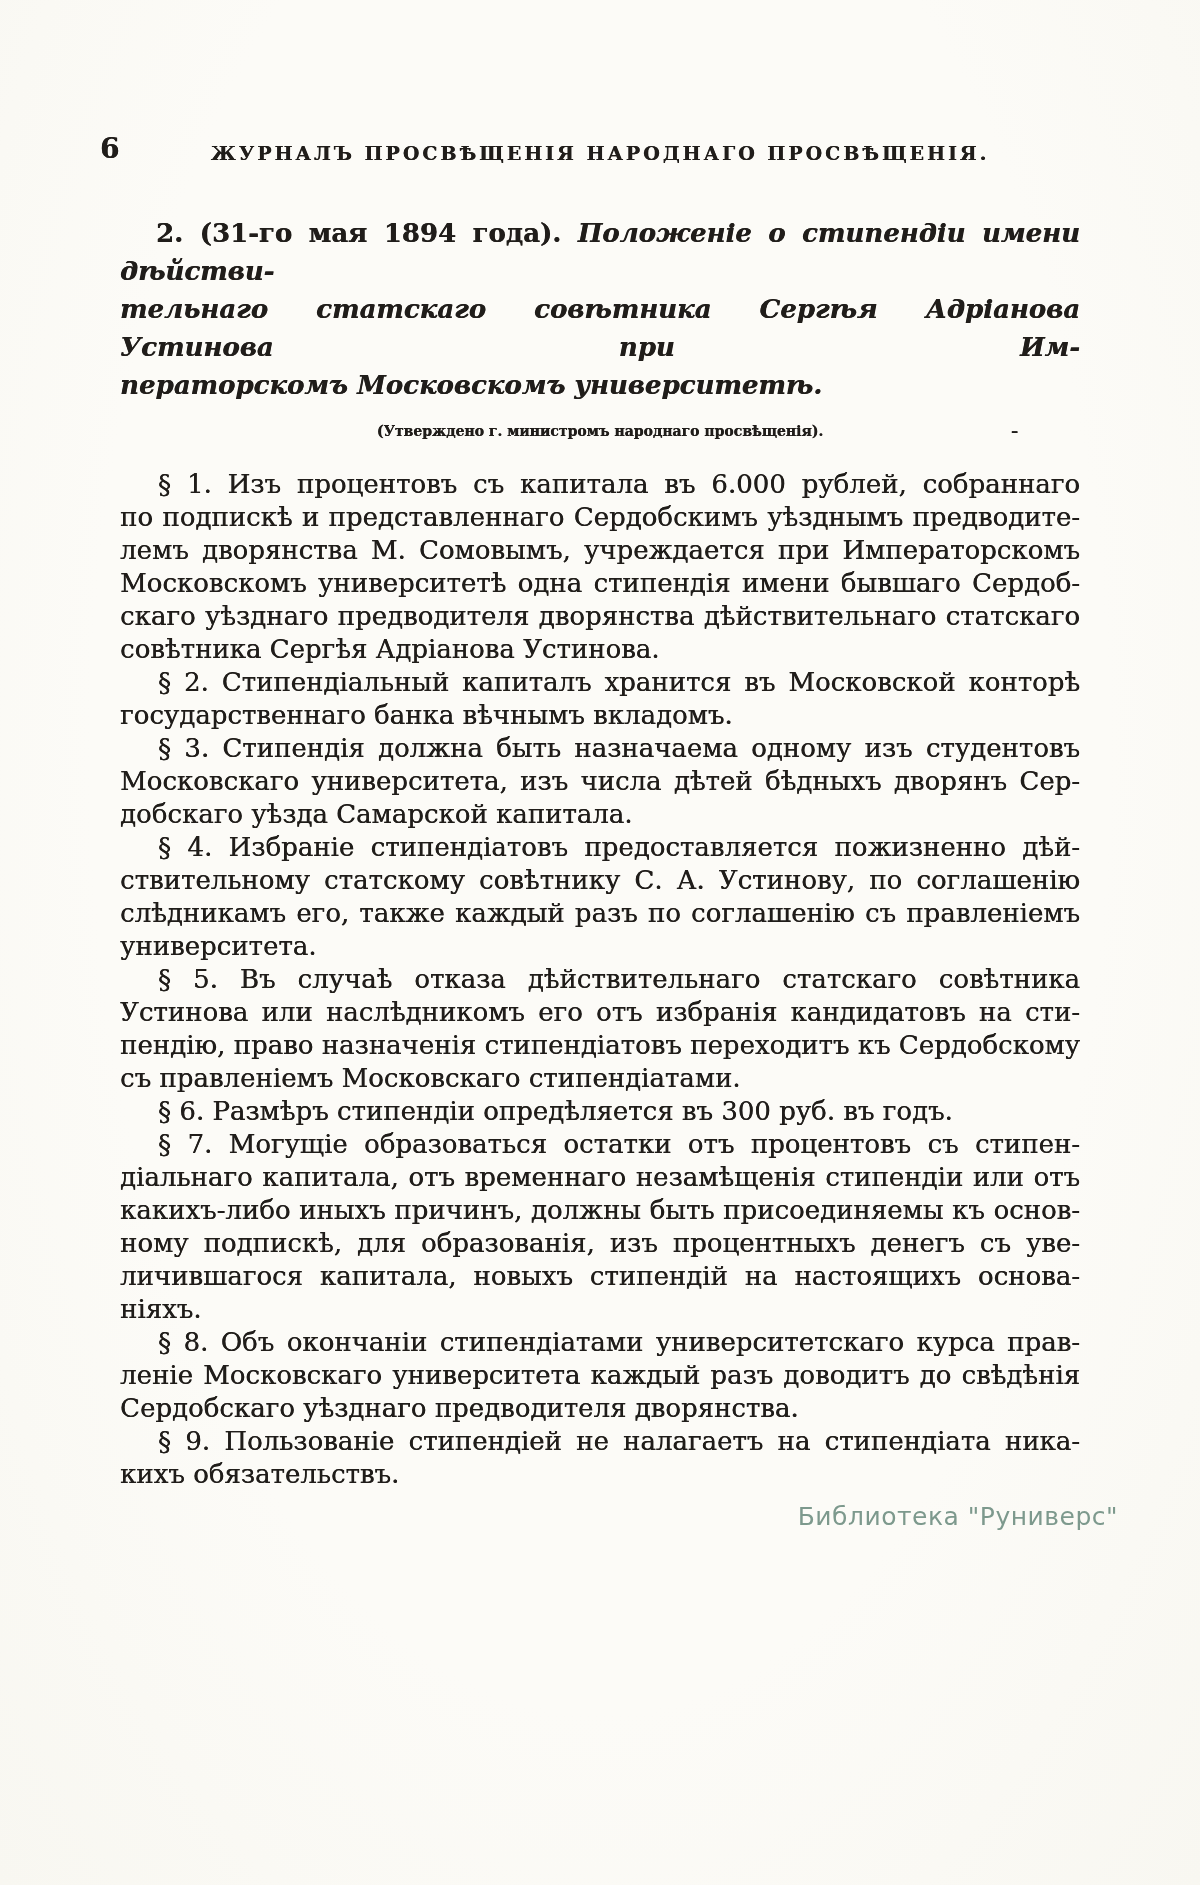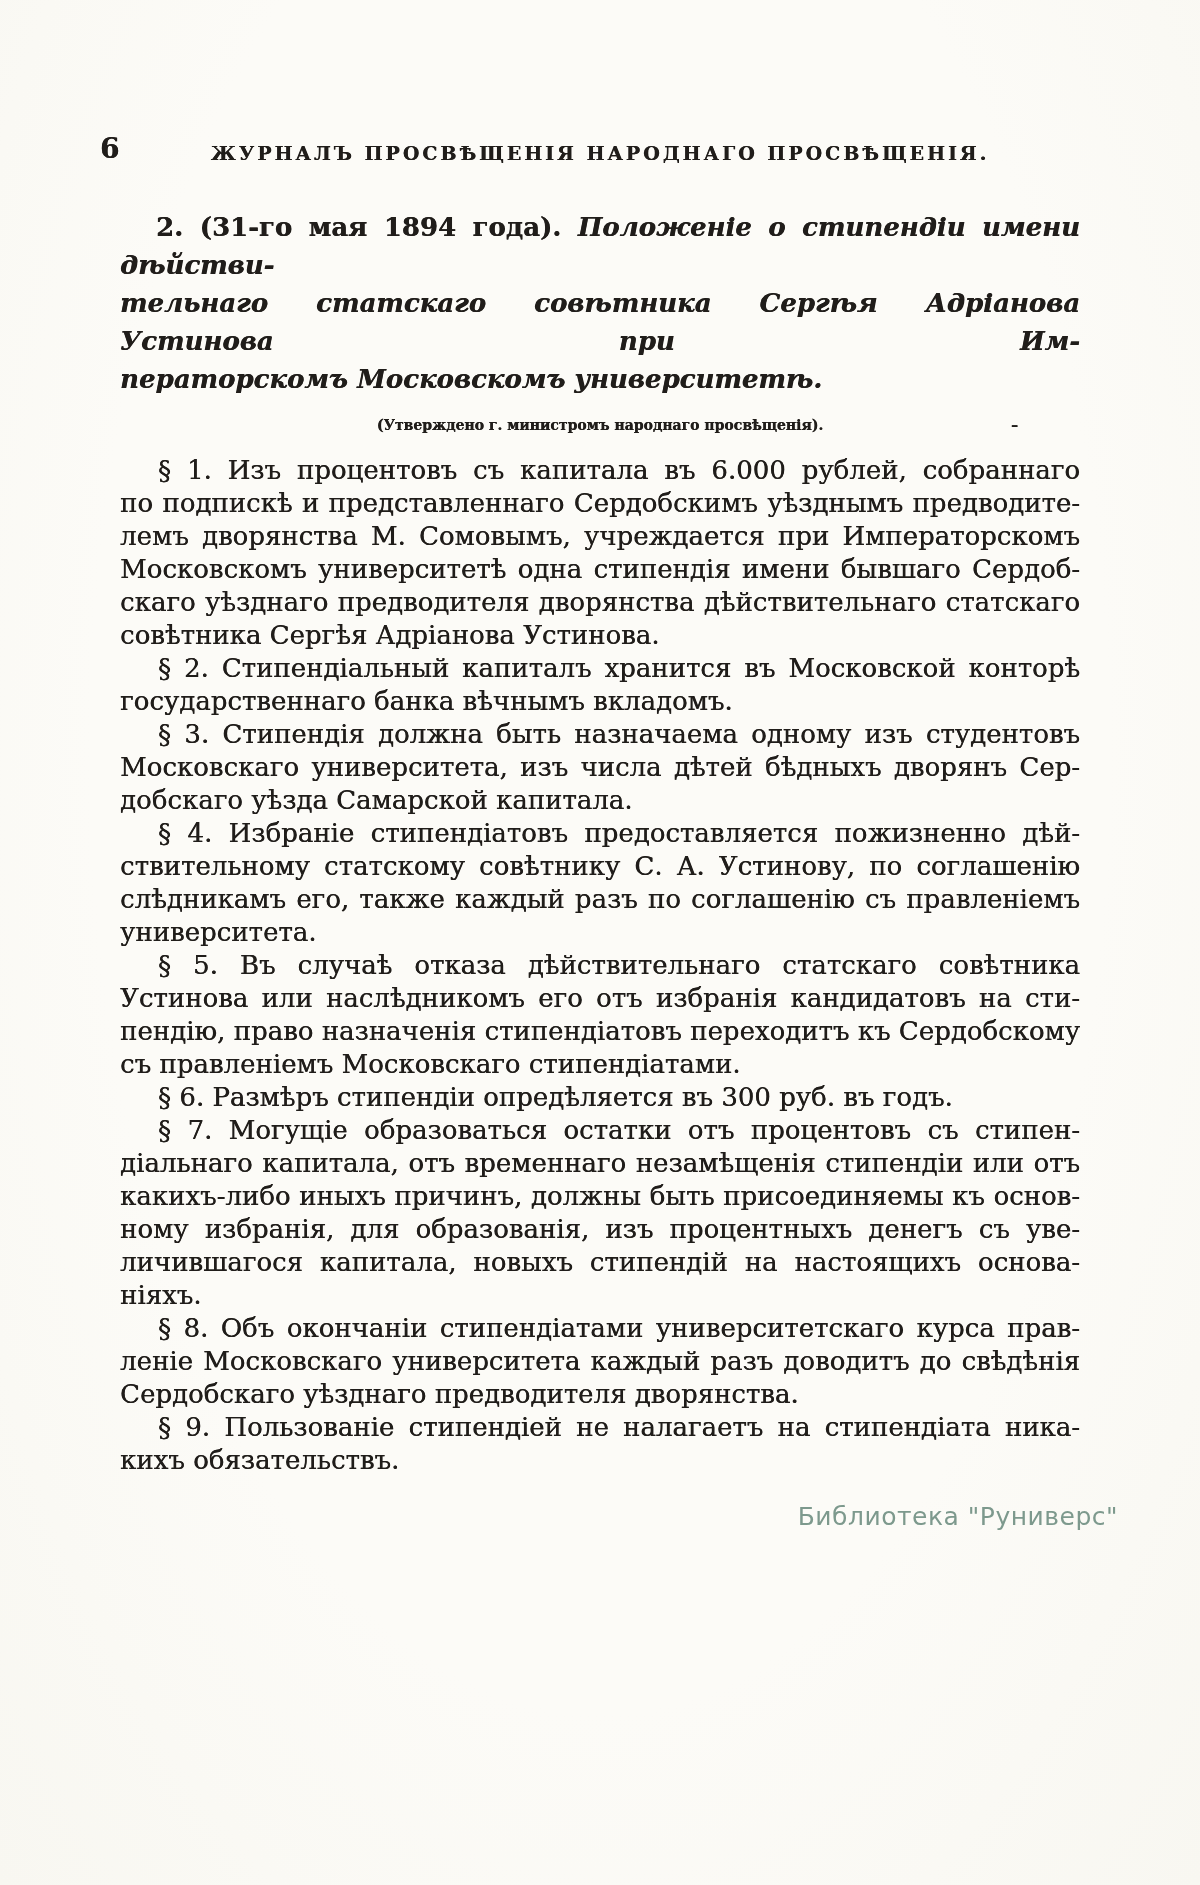--- a/index.html
+++ b/index.html
@@ -33,21 +33,21 @@
     text-align: center;
     font-size: 19px;
     font-weight: bold;
     letter-spacing: 3px;
     text-shadow: 0.3px 0 0 currentColor;
     white-space: nowrap;
   }
 
   .content {
     position: absolute;
-    top: 208px;
+    top: 214px;
     left: 120px;
     width: 960px;
     text-shadow: 0.35px 0 0 currentColor;
   }
 
   
   .title-block { font-size: 26px; font-weight: bold; line-height: 38px; }
   .tl { text-align: justify; text-align-last: justify; }
   .tl-last { text-align: left; }
   .t-indent { text-indent: 36px; }
@@ -64,21 +64,21 @@
     font-size: 14px;
     font-weight: bold;
   }
   .app-dash {
     position: absolute;
     right: 62px;
     top: 0;
   }
 
   
-  .bodytext { margin-top: 12px; font-size: 26px; line-height: 33px; }
+  .bodytext { margin-top: 20px; font-size: 26px; line-height: 33px; }
   .para { margin: 0; }
   .l { display: block; text-align: justify; text-align-last: justify; }
   .ll { display: block; text-align: left; }
   .fi { text-indent: 38px; }
 
   .watermark {
     position: absolute;
     top: 1502px;
     right: 82px;
     font-family: "DejaVu Sans", "Liberation Sans", sans-serif;
@@ -146,21 +146,21 @@
       </div>
 
       <div class="para">
         <span class="ll fi">§ 6. Размѣръ стипендіи опредѣляется въ 300 руб. въ годъ.</span>
       </div>
 
       <div class="para">
         <span class="l fi">§ 7. Могущіе образоваться остатки отъ процентовъ съ стипен-</span>
         <span class="l">діальнаго капитала, отъ временнаго незамѣщенія стипендіи или отъ</span>
         <span class="l">какихъ-либо иныхъ причинъ, должны быть присоединяемы къ основ-</span>
-        <span class="l">ному избранія, для образованія, изъ процентныхъ денегъ съ уве-</span>
+        <span class="l">ному подпискѣ, для образованія, изъ процентныхъ денегъ съ уве-</span>
         <span class="l">личившагося капитала, новыхъ стипендій на настоящихъ основа-</span>
         <span class="ll">ніяхъ.</span>
       </div>
 
       <div class="para">
         <span class="l fi">§ 8. Объ окончаніи стипендіатами университетскаго курса прав-</span>
         <span class="l">леніе Московскаго университета каждый разъ доводитъ до свѣдѣнія</span>
         <span class="ll">Сердобскаго уѣзднаго предводителя дворянства.</span>
       </div>
 

